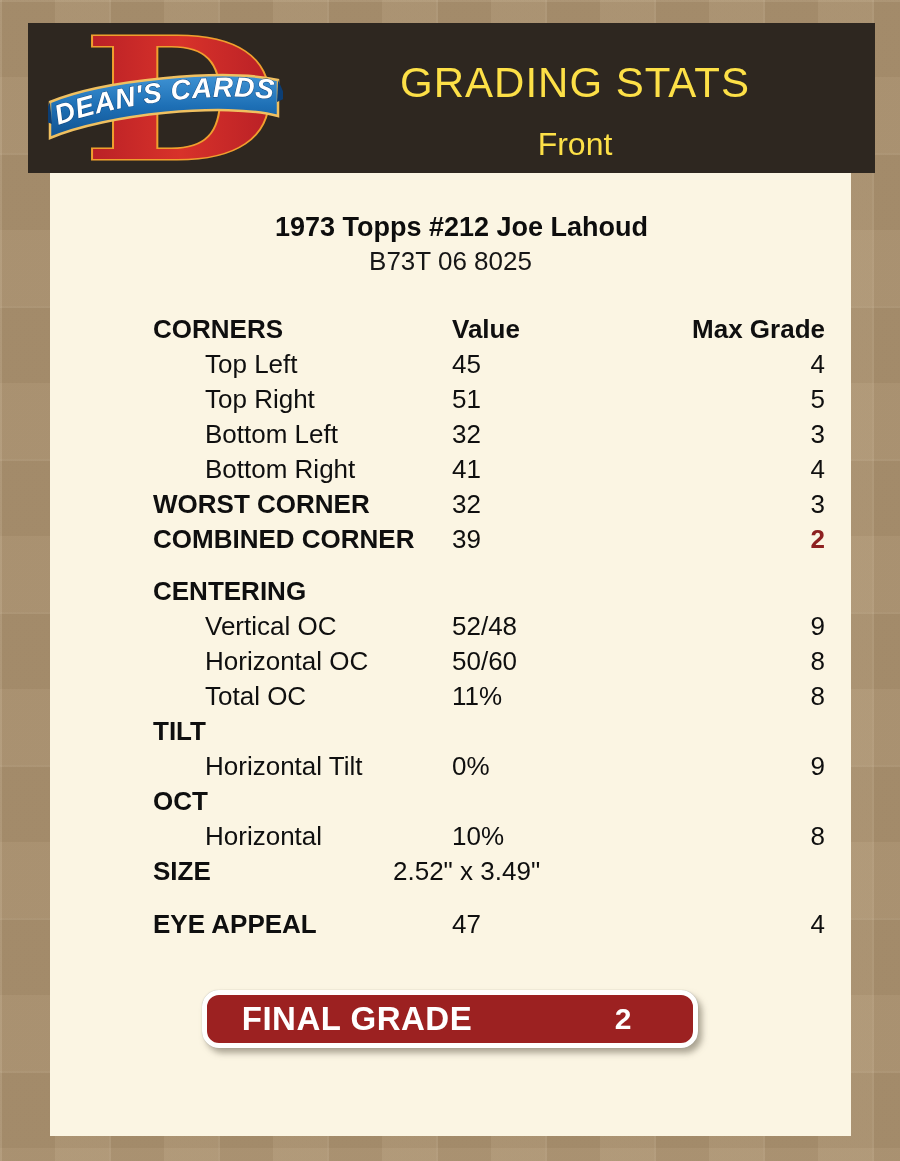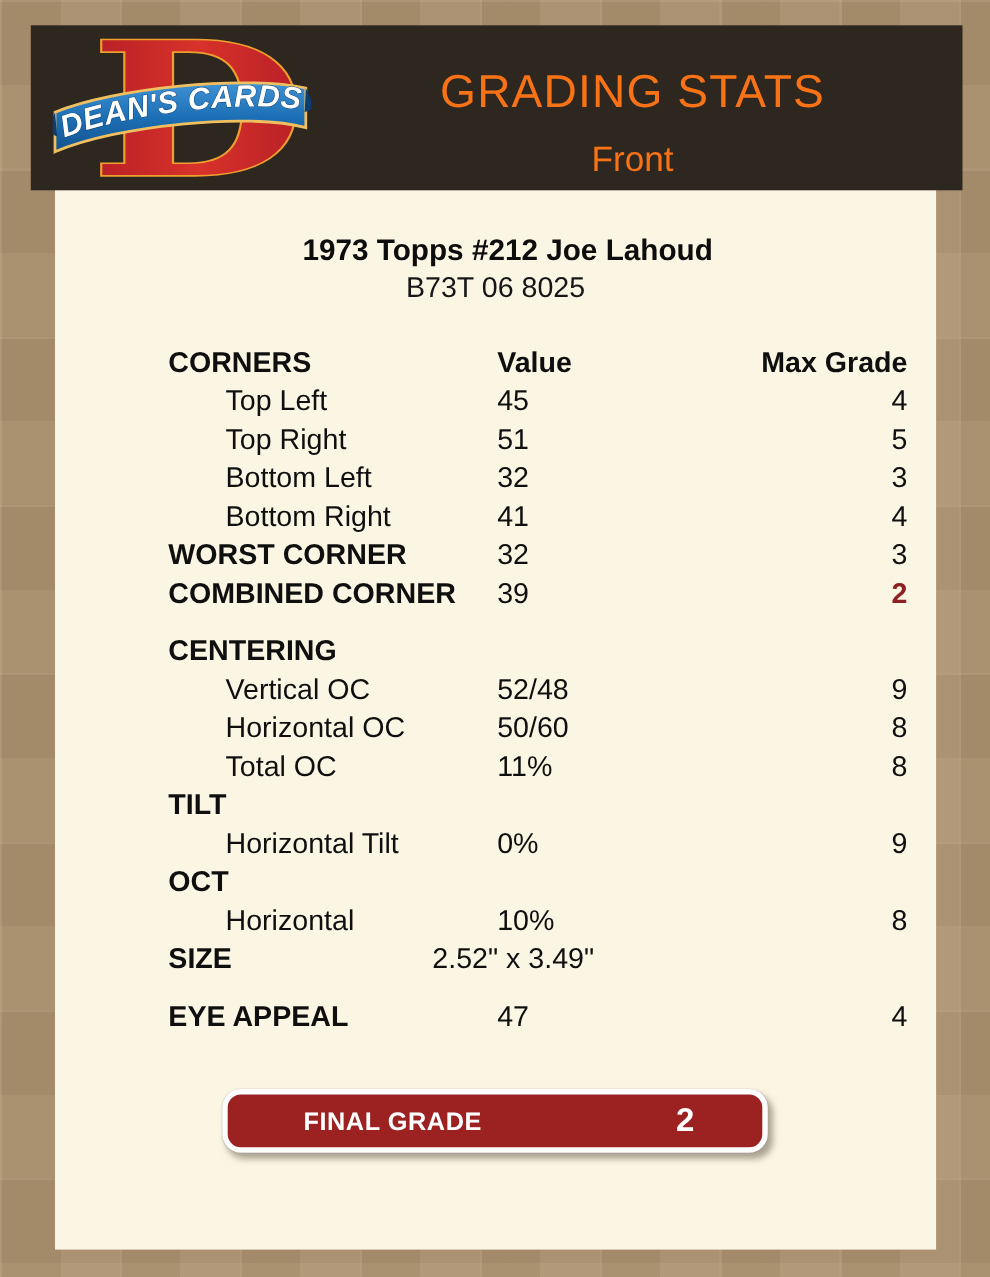--- a/index.html
+++ b/index.html
@@ -19,21 +19,21 @@
     position:absolute;left:50px;top:167px;width:801px;height:969px;
     background:#fbf5e3;
   }
   .topbar{
     position:absolute;left:28px;top:23px;width:847px;height:150px;
     background:#2e2720;
   }
   .logo{position:absolute;left:20px;top:5px;width:235px;height:142px;}
   .titles{
     position:absolute;left:274px;top:0;width:546px;height:150px;
-    color:#f97316;text-align:center;
+    color:#fde047;text-align:center;
   }
   .main-title{padding-top:37px;line-height:46px;font-size:42px;letter-spacing:1px;}
   .sub-title{margin-top:16px;line-height:44px;font-size:32px;}
   .card-title{
     position:absolute;left:50px;top:211px;width:823px;text-align:center;
     font-size:27px;font-weight:bold;color:#0d0d0d;line-height:32px;
   }
   .card-id{
     position:absolute;left:50px;top:246px;width:801px;text-align:center;
     font-size:26px;color:#161616;line-height:30px;
@@ -50,21 +50,21 @@
   .row .max.accent{color:#8d2020;font-weight:bold;}
   .gap{height:17px;}
   .gap2{height:18px;}
   .final{
     position:absolute;left:202px;top:990px;width:486px;height:48px;
     background:#9c2121;border:5px solid #ffffff;border-radius:17px;
     box-shadow:4px 5px 6px rgba(105,98,82,0.55), 0 0 1px rgba(120,120,120,0.6);
   }
   .final-label{
     position:absolute;left:0;top:0;width:300px;height:48px;line-height:48px;
-    text-align:center;color:#ffffff;font-weight:bold;font-size:23px;letter-spacing:0.5px;
+    text-align:center;color:#ffffff;font-weight:bold;font-size:33px;letter-spacing:0.5px;
   }
   .final-value{
     position:absolute;right:30px;top:0;width:80px;height:48px;line-height:48px;
     text-align:center;color:#ffffff;font-weight:bold;font-size:30px;
   }
 </style>
 </head>
 <body>
 
 <div class="screen">

